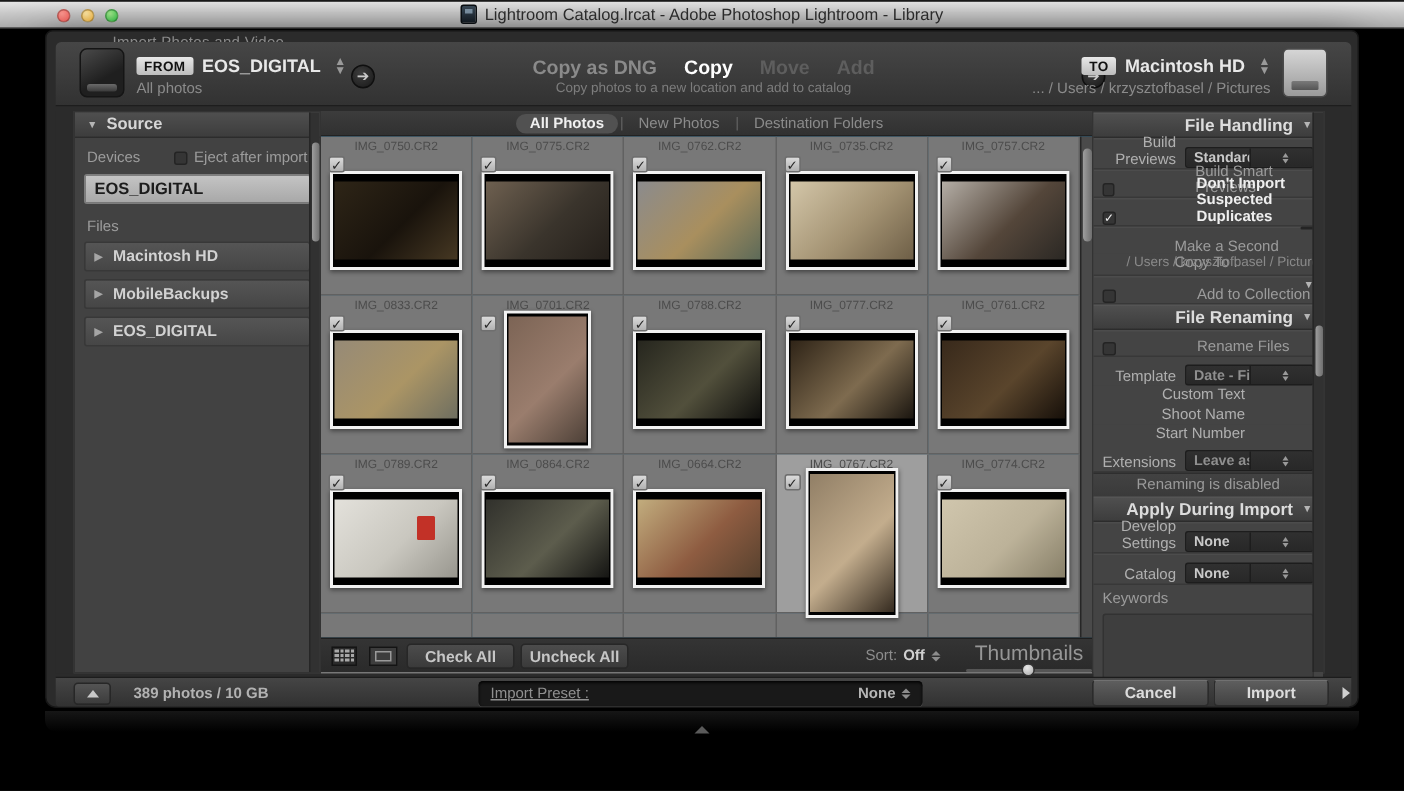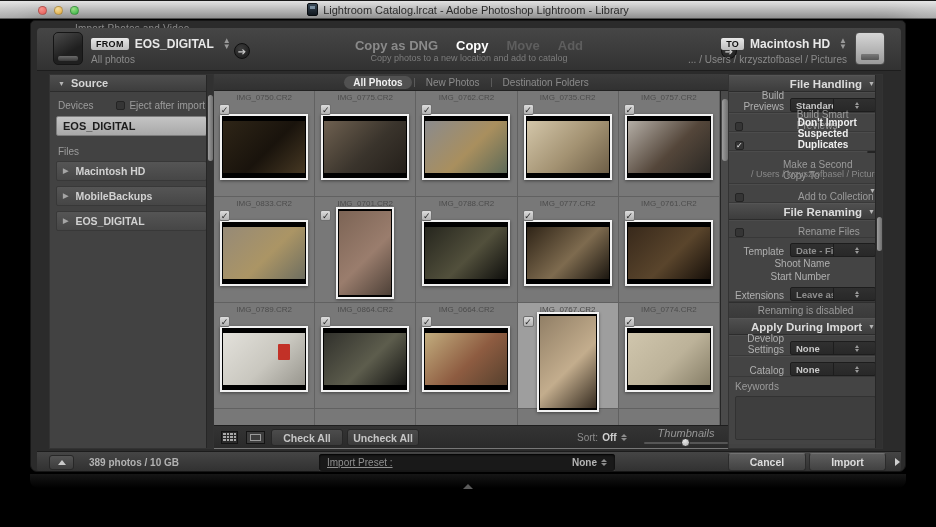--- a/index.html
+++ b/index.html
@@ -117,21 +117,21 @@
     border:1px solid #272727; border-radius:3px; color:#c6c6c6; font-size:10.5px; font-weight:bold;
     display:flex; align-items:center; justify-content:center; }
   .sort-group { position:absolute; left:363px; top:0; height:23px; display:flex; align-items:center; gap:4px; }
   .sort-label { color:#8d8d8d; font-size:10px; }
   .sort-value { color:#d0d0d0; font-size:10px; font-weight:bold; }
   .stepper2 { display:flex; flex-direction:column; gap:1px; }
   .stepper2 i { width:0; height:0; border-left:3px solid transparent; border-right:3px solid transparent; display:block; }
   .stepper2 .up { border-bottom:3px solid #8d8d8d; }
   .stepper2 .dn { border-top:3px solid #8d8d8d; }
   .thumb-group { position:absolute; left:430px; top:1px; width:84px; text-align:center; }
-  .thumb-label { color:#969696; font-size:11px;font-style:italic; }
+  .thumb-label { color:#969696; font-size:14px; }
   .slider-track { margin-top:3px; height:2px; background:#555; border-radius:1px; position:relative; }
   .slider-knob { position:absolute; left:44%; top:-4px; width:9px; height:9px; border-radius:50% 50% 50% 50%;
     background:radial-gradient(circle at 40% 30%,#e8e8e8,#a9a9a9); border:1px solid #333; }
 
   
   .panel-right { position:absolute; left:691px; top:0; width:155px; height:375px; background:#424242; border:1px solid #333; font-size:10px; }
   .rp-header { height:17px; background:linear-gradient(#4f4f4f,#3d3d3d); border-bottom:1px solid #2c2c2c; border-top:1px solid #555;
     color:#dcdcdc; font-size:11.5px; font-weight:bold; display:flex; align-items:center; justify-content:flex-end; padding:0 7px; gap:6px; }
   .rp-row { display:flex; align-items:flex-end; padding:0 6px; border-bottom:1px solid #383838; box-shadow:inset 0 1px 0 #4c4c4c; background:#444; }
   .rp-label { color:#b0b0b0; flex:1; text-align:right; padding-right:6px; }
@@ -533,20 +533,23 @@
         <span class="rp-label">Template</span>
         <div class="drop dis">
           <span>Date - Filename</span>
           <span class="dropstep">
               <i class="up"></i>
               <i class="dn"></i>
             </span>
         </div>
       </div>
       <div class="label-only">
+          <span class="rp-label">Custom Text</span>
+        </div>
+      <div class="label-only">
           <span class="rp-label">Shoot Name</span>
         </div>
       <div class="label-only">
           <span class="rp-label">Start Number</span>
         </div>
       <div class="rp-row" style="height:19px;box-shadow:none;">
         <span class="rp-label">Extensions</span>
         <div class="drop dis">
           <span>Leave as-is</span>
           <span class="dropstep">

